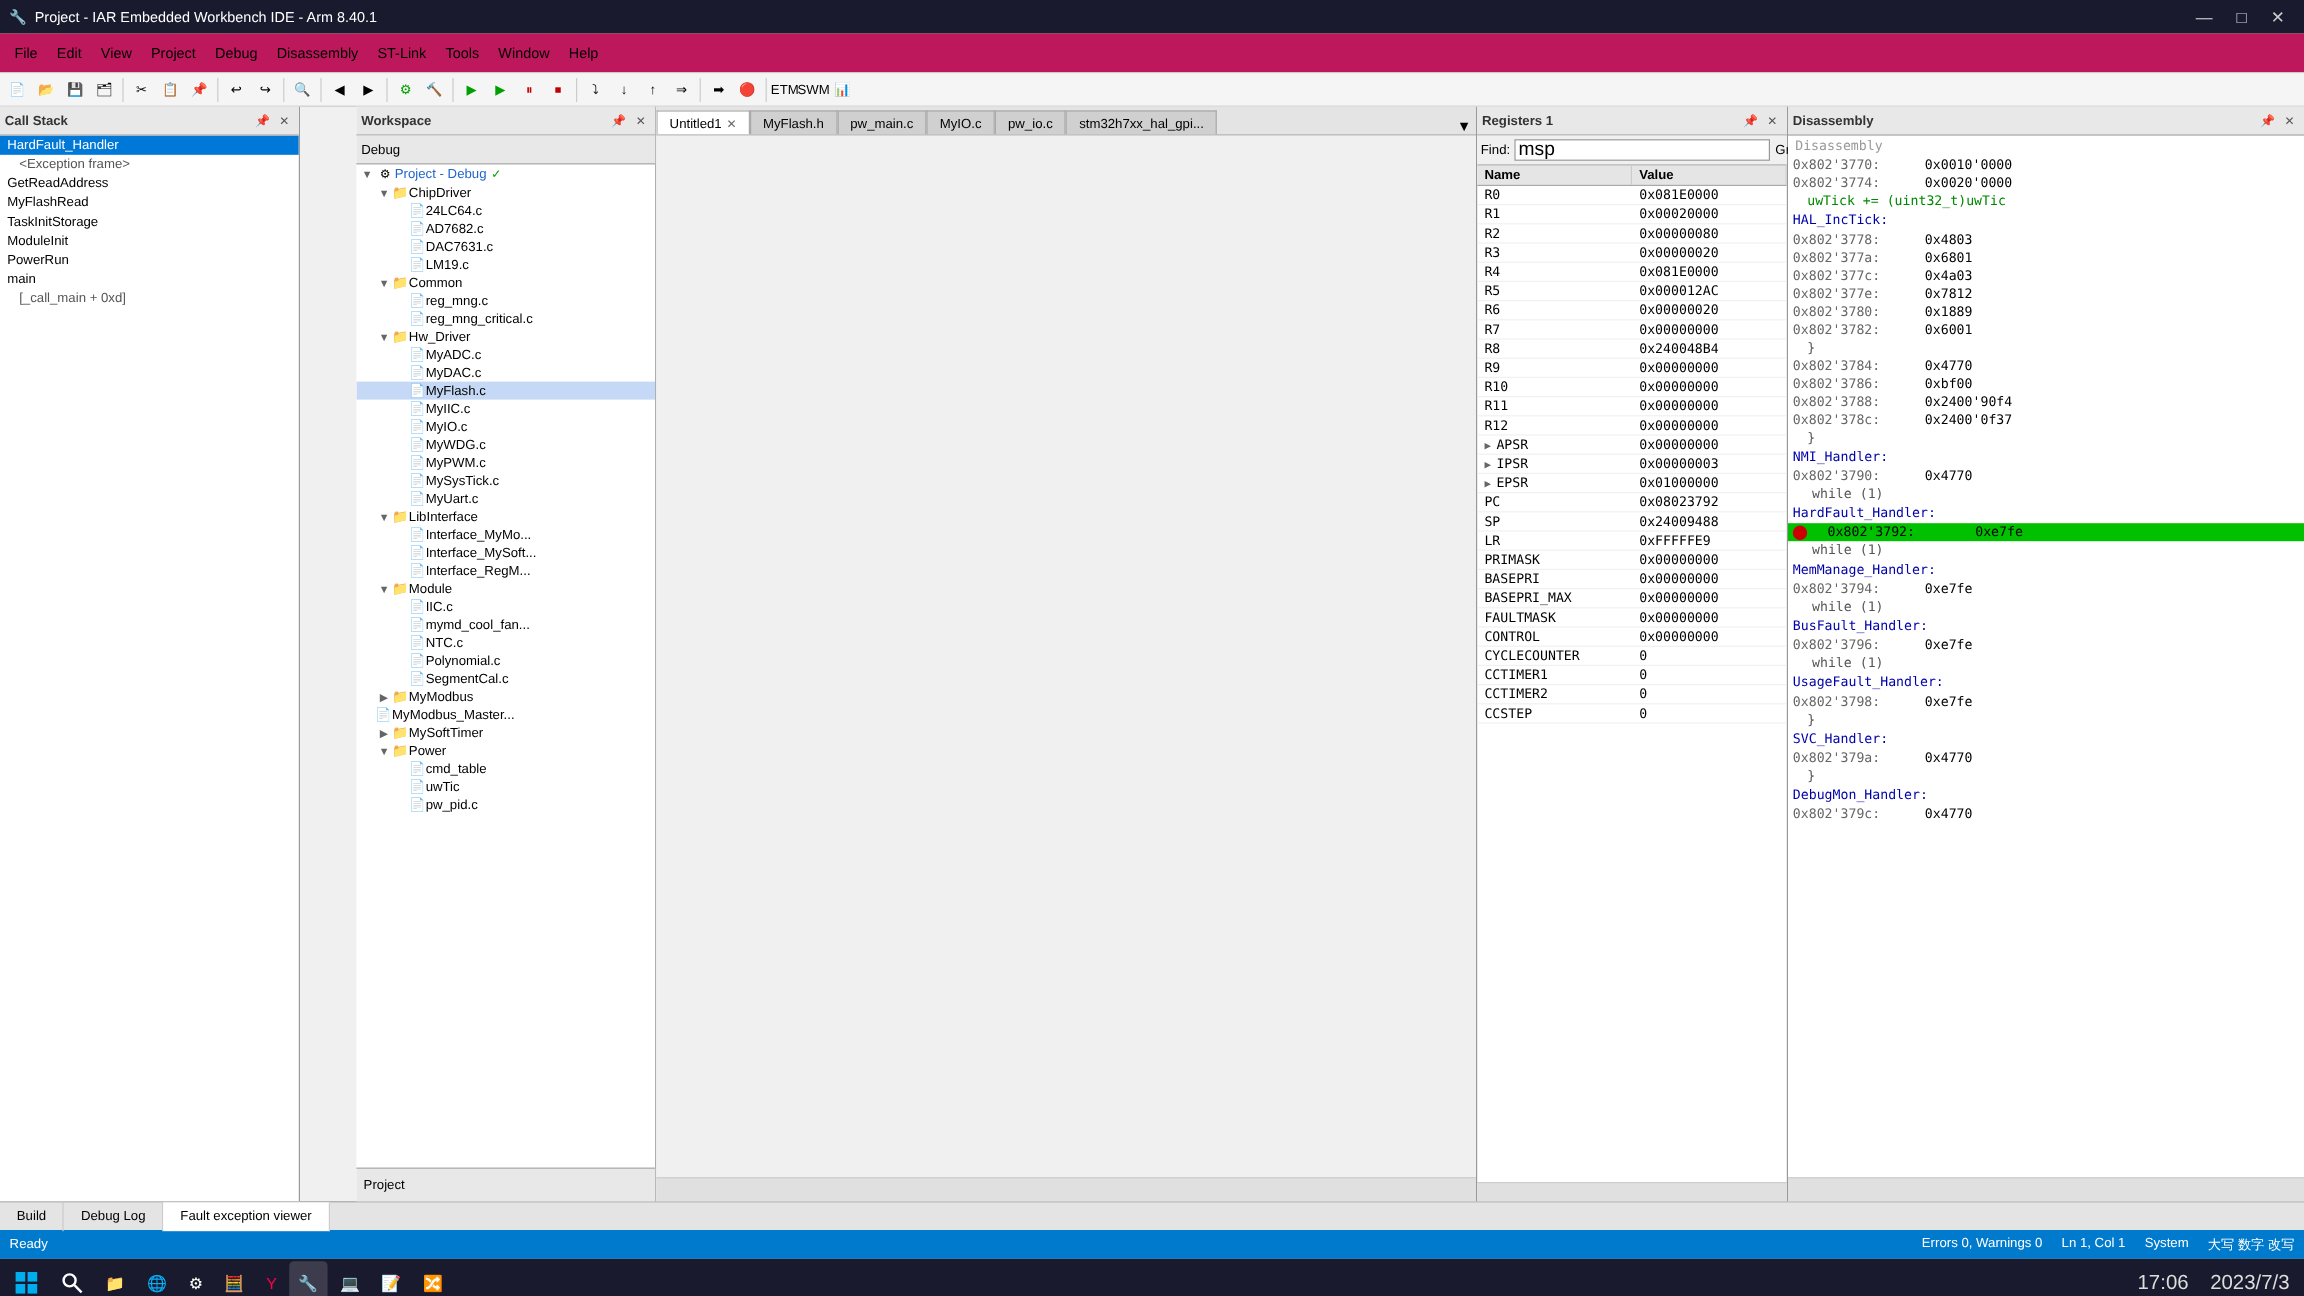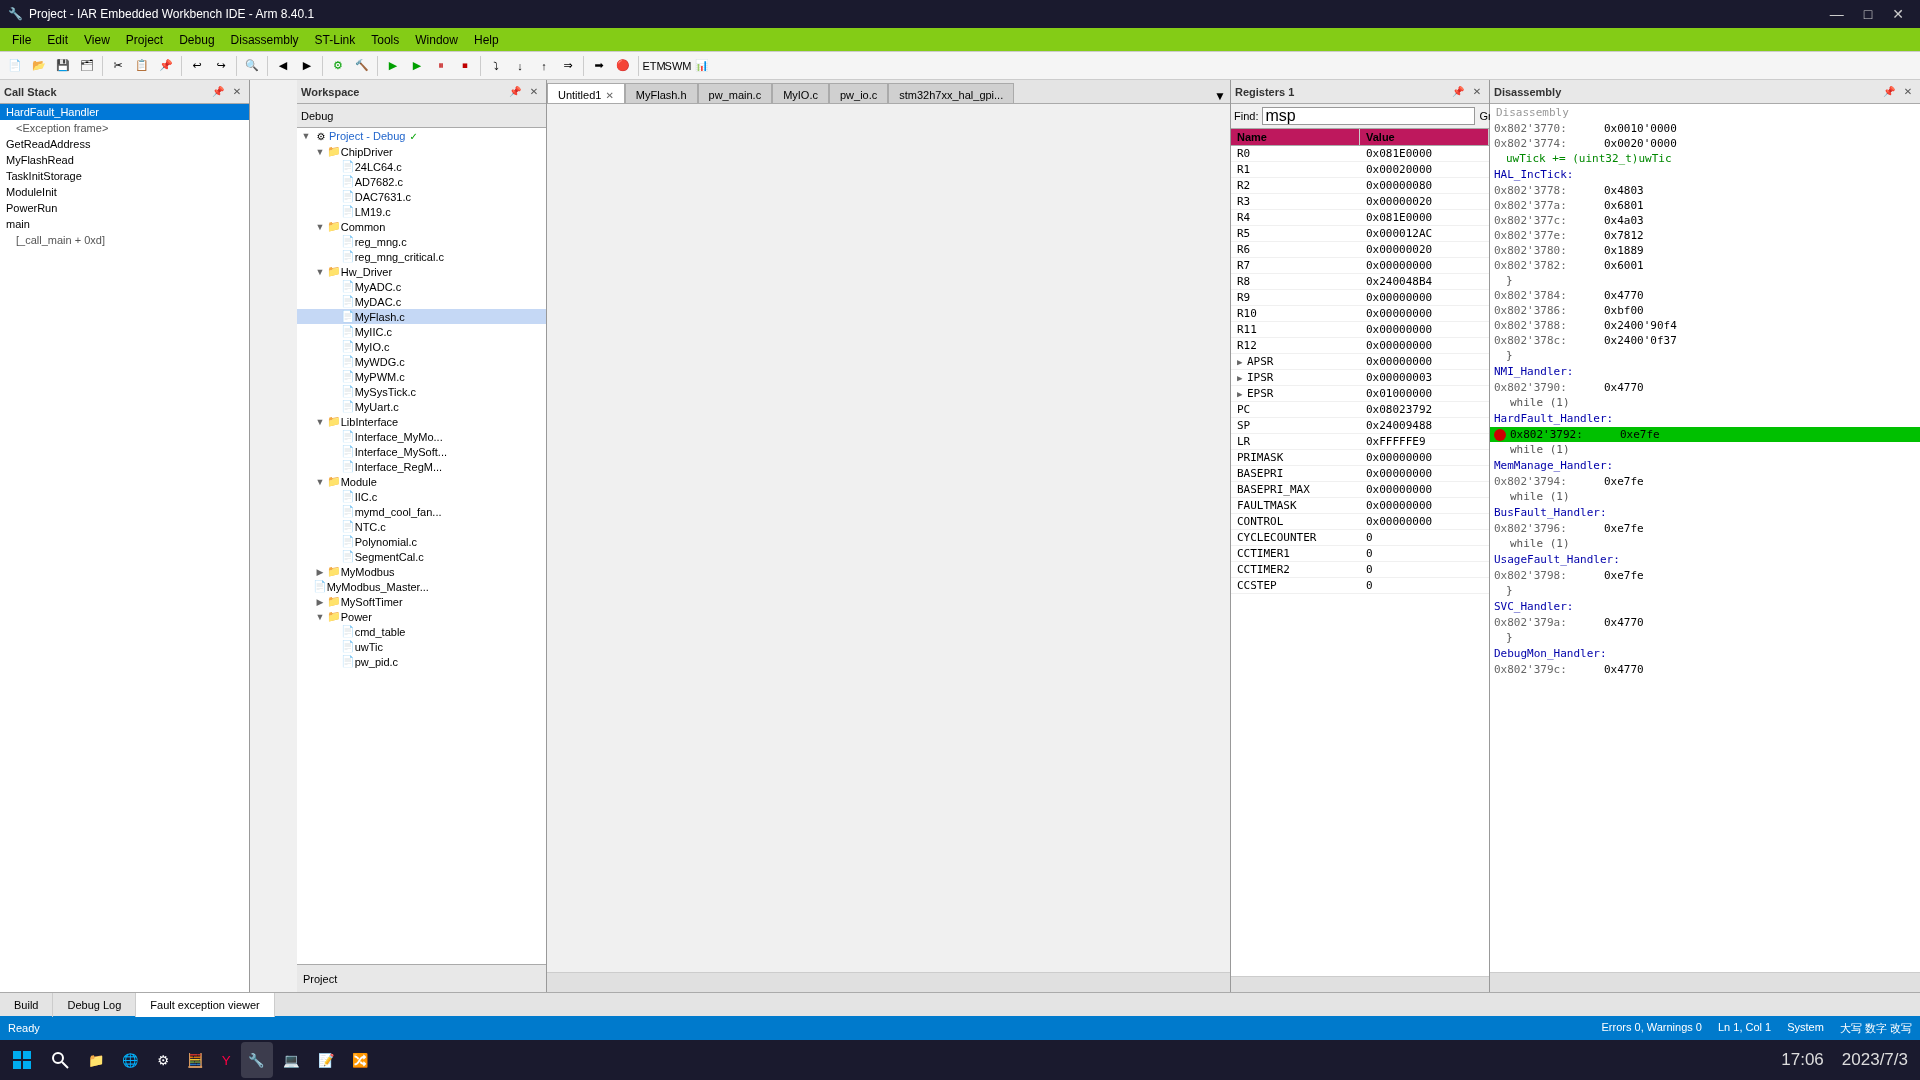--- a/index.html
+++ b/index.html
@@ -5,21 +5,21 @@
     * { margin: 0; padding: 0; box-sizing: border-box; }
     body { font-family: 'Segoe UI', Arial, sans-serif; font-size: 12px; background: #f0f0f0; width: 1920px; height: 1080px; overflow: hidden; color: #000; }
     
     
     #titlebar { background: #1a1a2e; color: #fff; height: 28px; display: flex; align-items: center; padding: 0 8px; justify-content: space-between; }
     #titlebar-left { display: flex; align-items: center; gap: 6px; font-size: 12px; }
     #titlebar-controls { display: flex; gap: 4px; }
     #titlebar-controls span { color: #ccc; cursor: pointer; padding: 2px 8px; font-size: 14px; }
     
     
-    #menubar { background: #84cc16; height: 24px; display: flex; align-items: flex-start; border-bottom: 1px solid #ccc; padding: 0 4px; }
+    #menubar { background: #be185d; height: 24px; display: flex; align-items: center; border-bottom: 1px solid #ccc; padding: 16px 4px; }
     .menu-item { padding: 2px 8px; cursor: pointer; font-size: 12px; height: 24px; display: flex; align-items: center; }
     
     
     #toolbar { background: #f5f5f5; height: 28px; display: flex; align-items: center; border-bottom: 1px solid #ccc; padding: 2px 4px; gap: 2px; flex-wrap: nowrap; }
     .tb-btn { width: 22px; height: 22px; border: 1px solid transparent; background: transparent; cursor: pointer; display: flex; align-items: center; justify-content: center; font-size: 11px; border-radius: 2px; }
     .tb-sep { width: 1px; height: 20px; background: #ccc; margin: 0 2px; }
     .tb-green { color: #00a000; }
     .tb-red { color: #c00000; }
     
     
@@ -57,38 +57,38 @@
     .editor-body { flex: 1; background: #fff; overflow: auto; }
     .editor-scroll { height: 20px; background: #e0e0e0; border-top: 1px solid #ccc; }
     
     
     #registers { width: 260px; min-width: 260px; border-left: 1px solid #999; border-right: 1px solid #999; display: flex; flex-direction: column; background: #fff; }
     .reg-find { padding: 3px; display: flex; align-items: center; gap: 4px; border-bottom: 1px solid #aaa; background: #f0f0f0; }
     .reg-find label { font-size: 11px; }
     .reg-find input { flex: 1; height: 18px; font-size: 16px; border: 1px solid #999; padding: 0 2px; }
     .reg-find select { height: 18px; font-size: 10px; border: 1px solid #999; }
     .reg-table { flex: 1; overflow: auto; }
-    .reg-header-row { display: grid; grid-template-columns: 1fr 1fr; background: #be185d; border-bottom: 1px solid #aaa; }
+    .reg-header-row { display: grid; grid-template-columns: 1fr 1fr; background: #e5e5e5; border-bottom: 1px solid #aaa; }
     .reg-col-hdr { padding: 2px 6px; font-size: 11px; font-weight: bold; border-right: 1px solid #ccc; }
     .reg-row { display: grid; grid-template-columns: 1fr 1fr; border-bottom: 1px solid #f0f0f0; }
     .reg-row.expandable { cursor: pointer; }
     .reg-cell { padding: 1px 6px; font-size: 11px; font-family: monospace; white-space: nowrap; overflow: hidden; }
     .reg-cell.name { color: #000; font-weight: 500; }
     .reg-cell.value { color: #000; }
     .reg-expand-icon { display: inline-block; width: 10px; font-size: 9px; color: #666; }
     
     
     #disassembly { width: 430px; min-width: 200px; display: flex; flex-direction: column; background: #fff; }
     .dis-toolbar { background: #e8e8e8; height: 24px; display: flex; align-items: center; padding: 0 4px; gap: 4px; border-bottom: 1px solid #aaa; }
     .dis-toolbar label { font-size: 11px; }
     .dis-toolbar input { width: 120px; height: 18px; font-size: 11px; border: 1px solid #999; padding: 0 2px; }
     .dis-toolbar .mem-btn { padding: 1px 6px; font-size: 11px; border: 1px solid #999; background: #f0f0f0; cursor: pointer; }
     .dis-body { flex: 1; overflow: auto; font-family: monospace; font-size: 11px; }
     .dis-row { display: flex; align-items: center; padding: 1px 4px; white-space: nowrap; }
-    .dis-row.active { background: #00c000; color: #000; }
+    .dis-row.active { background: #00c000; color: #000; gap: 13px; }
     .dis-addr { color: #666; min-width: 110px; }
     .dis-code { color: #000; flex: 1; }
     .dis-label { color: #0000aa; padding: 2px 4px; }
     .dis-indent { padding-left: 20px; color: #555; }
     .dis-scroll { height: 20px; background: #e0e0e0; border-top: 1px solid #ccc; }
     
     
     #statusbar { height: 24px; background: #007acc; color: #fff; display: flex; align-items: center; padding: 0 8px; gap: 16px; font-size: 11px; }
     #statusbar-right { margin-left: auto; display: flex; gap: 16px; }
     

